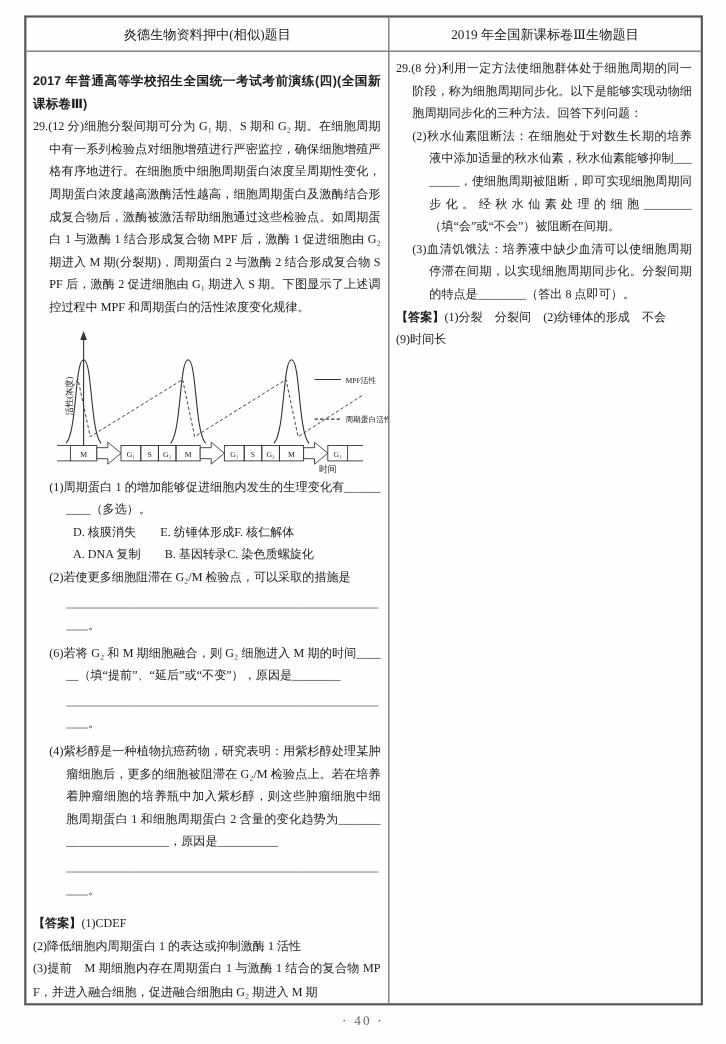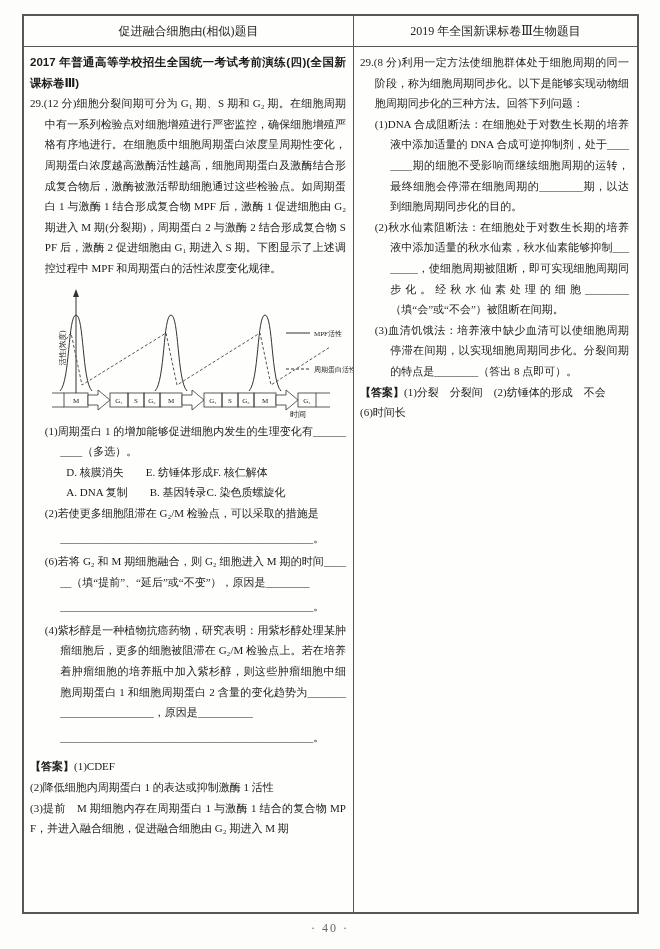--- a/index.html
+++ b/index.html
@@ -16,42 +16,42 @@
   .header-row{display:flex;height:30px;border-bottom:1.5px solid #585858;flex:0 0 auto;}
   .hcell{display:flex;align-items:center;justify-content:center;font-size:12px;color:#222;}
   .hcell.left{width:330px;border-right:1.5px solid #585858;box-sizing:border-box;}
   .hcell.right{flex:1;}
   .body-row{flex:1;display:flex;min-height:0;}
   .col{box-sizing:border-box;overflow:hidden;}
   .col.left{width:330px;border-right:1.5px solid #585858;padding:5px 7px 0 6px;}
   .col.right{flex:1;padding:5px 8px 0 6px;}
   p{margin:0;font-size:11px;line-height:20.6px;text-align:justify;word-break:break-all;}
   .hei{font-family:"Liberation Sans","DejaVu Sans",sans-serif;font-weight:700;}
-  .title{font-size:11.5px;}
+  .title{font-size:11.5px;margin-top:12px;}
   .hang{padding-left:1.35em;text-indent:-1.35em;}
   .sub{padding-left:2.75em;text-indent:-1.4em;}
   .opts{padding-left:3.3em;text-align:left;}
-  .blank-line{padding-left:2.75em;text-align:left;margin:4px 0 3px 0;letter-spacing:0;}
+  .blank-line{padding-left:2.75em;text-align:left;margin:4px 0 3px 0;letter-spacing:0;font-family:Liberation Mono, monospace;}
   .ans{margin-top:9px;}
   .figure{margin:6px 0 2px 8px;}
   .figure svg{display:block;}
   .footer{
     position:absolute;left:0;top:921px;width:660px;text-align:center;
     font-size:12px;color:#666;letter-spacing:2px;
   }
   svg text{font-family:"Liberation Serif","DejaVu Serif",serif;fill:#222;}
 </style>
 </head>
 <body>
 
 <div>
   <div class="doc-table">
 
     <div class="header-row">
-      <div class="hcell left">促进融合细胞由(相似)题目</div>
+      <div class="hcell left">炎德生物资料押中(相似)题目</div>
       <div class="hcell right">2019 年全国新课标卷Ⅲ生物题目</div>
     </div>
 
     <div class="body-row">
 
       <div class="col left">
         <p class="hei title">2017 年普通高等学校招生全国统一考试考前演练(四)(全国新课标卷Ⅲ)</p>
         <p class="hang">29.(12 分)细胞分裂间期可分为 G₁ 期、S 期和 G₂ 期。在细胞周期中有一系列检验点对细胞增殖进行严密监控，确保细胞增殖严格有序地进行。在细胞质中细胞周期蛋白浓度呈周期性变化，周期蛋白浓度越高激酶活性越高，细胞周期蛋白及激酶结合形成复合物后，激酶被激活帮助细胞通过这些检验点。如周期蛋白 1 与激酶 1 结合形成复合物 MPF 后，激酶 1 促进细胞由 G₂ 期进入 M 期(分裂期)，周期蛋白 2 与激酶 2 结合形成复合物 SPF 后，激酶 2 促进细胞由 G₁ 期进入 S 期。下图显示了上述调控过程中 MPF 和周期蛋白的活性浓度变化规律。</p>
 
         <div class="figure">
@@ -121,24 +121,23 @@
         <p class="sub">(4)紫杉醇是一种植物抗癌药物，研究表明：用紫杉醇处理某肿瘤细胞后，更多的细胞被阻滞在 G₂/M 检验点上。若在培养着肿瘤细胞的培养瓶中加入紫杉醇，则这些肿瘤细胞中细胞周期蛋白 1 和细胞周期蛋白 2 含量的变化趋势为________________________，原因是__________</p>
         <p class="blank-line">______________________________________________。</p>
 
         <p class="ans"><span class="hei">【答案】</span><span>(1)CDEF</span></p>
         <p>(2)降低细胞内周期蛋白 1 的表达或抑制激酶 1 活性</p>
         <p>(3)提前　M 期细胞内存在周期蛋白 1 与激酶 1 结合的复合物 MPF，并进入融合细胞，促进融合细胞由 G₂ 期进入 M 期</p>
       </div>
 
       <div class="col right">
         <p class="hang">29.(8 分)利用一定方法使细胞群体处于细胞周期的同一阶段，称为细胞周期同步化。以下是能够实现动物细胞周期同步化的三种方法。回答下列问题：</p>
-        <p class="sub">(1)DNA 合成阻断法：在细胞处于对数生长期的培养液中添加适量的 DNA 合成可逆抑制剂，处于________期的细胞不受影响而继续细胞周期的运转，最终细胞会停滞在细胞周期的________期，以达到细胞周期同步化的目的。</p>
         <p class="sub">(2)秋水仙素阻断法：在细胞处于对数生长期的培养液中添加适量的秋水仙素，秋水仙素能够抑制________，使细胞周期被阻断，即可实现细胞周期同步化。经秋水仙素处理的细胞________（填“会”或“不会”）被阻断在间期。</p>
         <p class="sub">(3)血清饥饿法：培养液中缺少血清可以使细胞周期停滞在间期，以实现细胞周期同步化。分裂间期的特点是________（答出 8 点即可）。</p>
         <p><span class="hei">【答案】</span><span>(1)分裂　分裂间　(2)纺锤体的形成　不会</span></p>
-        <p>(6)时间长</p>
+        <p>(9)时间长</p>
       </div>
 
     </div>
   </div>
 
   <div class="footer">· 40 ·</div>
 </div>
 
 </body></html>

